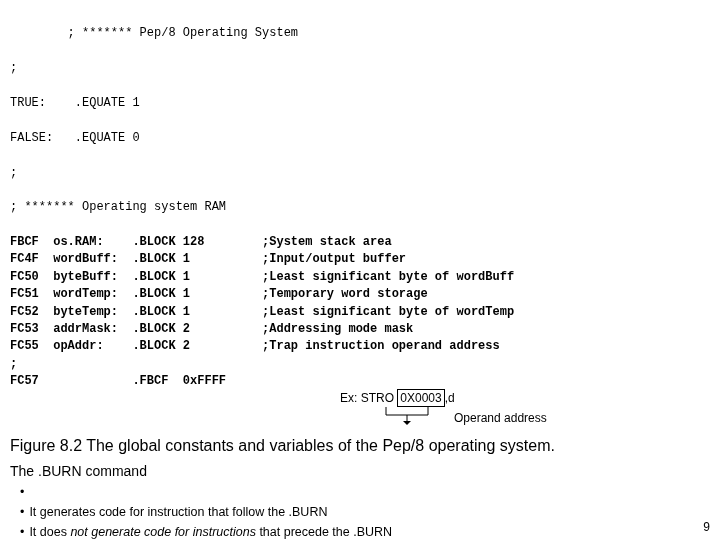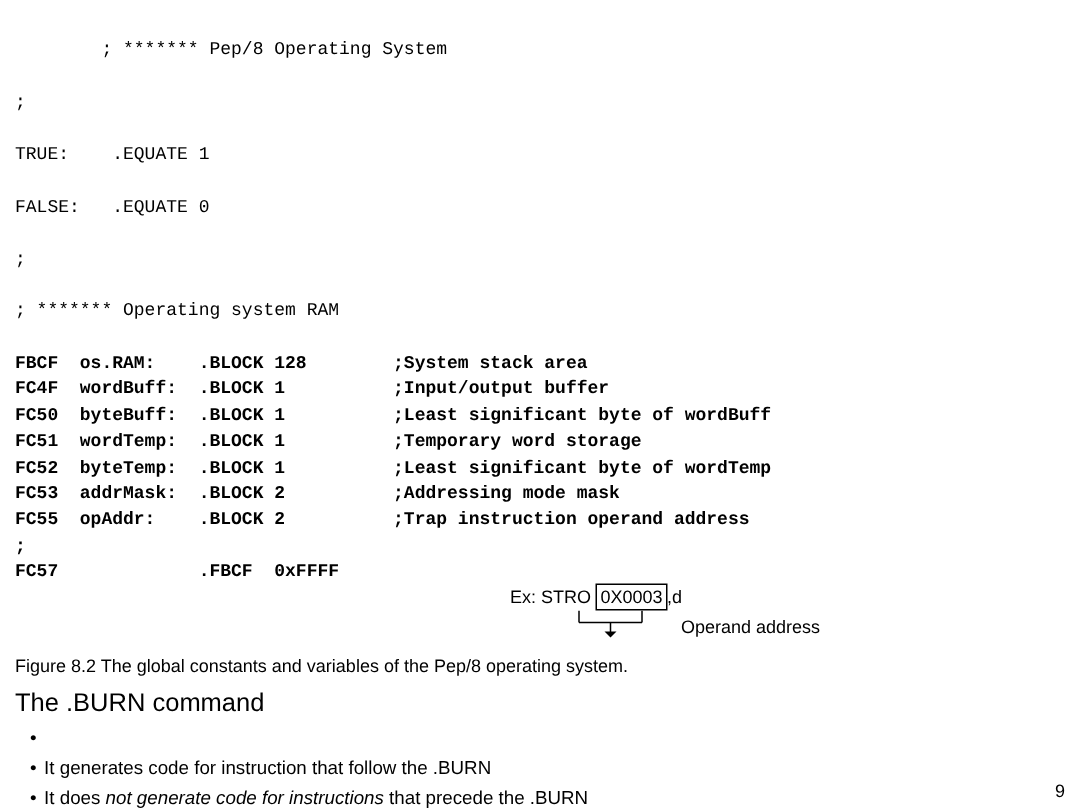--- a/index.html
+++ b/index.html
@@ -21,27 +21,27 @@
     }
     .code-table {
       font-family: 'Courier New', Courier, monospace;
       font-size: 12px;
       line-height: 1.45;
       white-space: pre;
       font-weight: bold;
     }
     .figure-caption {
       font-family: Arial, sans-serif;
-      font-size: 12px;
+      font-size: 16px;
       margin-top: 4px;
       margin-bottom: 8px;
     }
     .section-title {
       font-family: Arial, sans-serif;
-      font-size: 17px;
+      font-size: 14px;
       font-weight: normal;
       margin-bottom: 4px;
     }
     .bullet-list {
       font-family: Arial, sans-serif;
       font-size: 12.5px;
       line-height: 1.55;
       margin-left: 10px;
     }
     .bullet-item {

